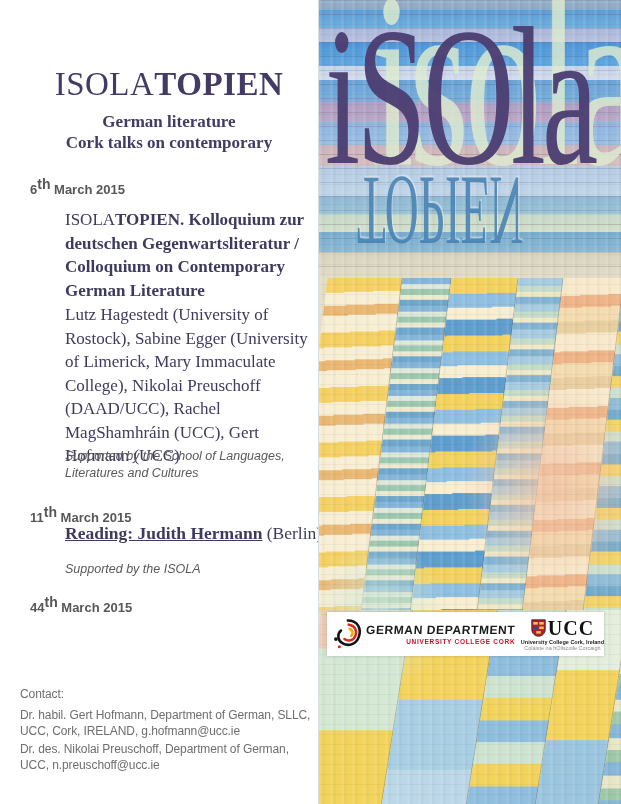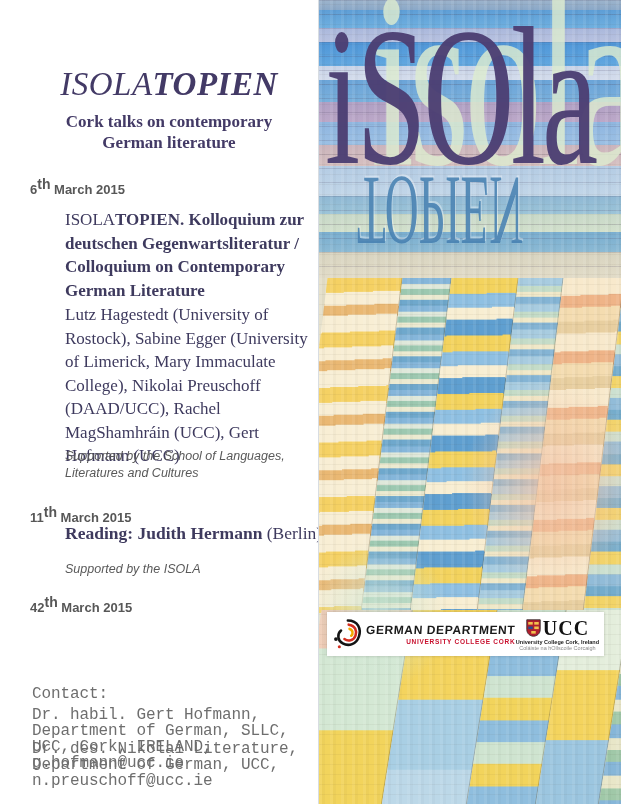--- a/index.html
+++ b/index.html
@@ -1,40 +1,40 @@
 <!DOCTYPE html>
 <html><head>
 <meta charset="utf-8">
 <style>
   html,body{margin:0;padding:0;background:#888;}
   .page{position:relative;width:621px;height:804px;background:#ffffff;overflow:hidden;
         font-family:"Liberation Serif","DejaVu Serif",serif;}
 
   
   .title{position:absolute;top:66px;left:10px;width:318px;text-align:center;
-         font-size:33px;color:#433a66;letter-spacing:.5px;white-space:nowrap;font-style:italic;}
+         font-size:33px;color:#433a66;letter-spacing:.5px;white-space:nowrap;}
   .title .bold{font-weight:700;}
   .subtitle{position:absolute;top:111px;left:10px;width:318px;text-align:center;
             font-size:17px;font-weight:700;color:#433a66;line-height:21px;}
   .date{position:absolute;left:30px;font-family:"Liberation Sans","DejaVu Sans",sans-serif;
         font-size:13px;font-weight:700;color:#575757;white-space:nowrap;}
   .date sup{font-size:14px;}
   #date1{top:176px}#date2{top:504px}#date3{top:594px}
   .para{position:absolute;left:65px;width:252px;font-size:17px;line-height:23.5px;color:#3e3a5e;}
   #p1{top:208px;font-weight:700;}
   #p1 .reg{font-weight:400;}
   #speakers{top:303px;}
   .note{position:absolute;left:65px;width:238px;font-family:"Liberation Sans","DejaVu Sans",sans-serif;
         font-style:italic;font-size:12.5px;line-height:17px;color:#595959;}
   #note1{top:448px}#note2{top:561px}
   .reading{position:absolute;left:65px;font-size:17.5px;color:#3e3a5e;white-space:nowrap;}
-  .reading .bold{font-weight:700;}
+  .reading .bold{font-weight:700;text-decoration:underline;}
   #reading1{top:523px}#reading2{top:623px}
-  .contact{position:absolute;left:32px;width:298px;font-family:Liberation Mono, monospace;
-           font-size:16px;line-height:16px;color:#6e6e6e;letter-spacing:-.1px;}
+  .contact{position:absolute;left:20px;width:298px;font-family:Liberation Sans, sans-serif;
+           font-size:12px;line-height:16px;color:#6e6e6e;letter-spacing:-.1px;}
   #contact-label{top:686px}#contact1{top:707px}#contact2{top:741px}
 
   
   .painting{position:absolute;left:318px;top:0;width:303px;height:804px;overflow:hidden;
             background:#e4dfc9;border-left:1px solid #d8dde2;}
   .paint-top{position:absolute;top:0;left:0;right:0;height:278px;
     background-image:
       repeating-linear-gradient(180deg, rgba(80,70,100,.18) 0 1px, transparent 1px 14px),
       linear-gradient(180deg,
         #9db4cc 0px,#8aa8c8 10px,
@@ -91,60 +91,60 @@
   
   .logo-band{position:absolute;left:8px;top:612px;width:277px;height:44px;background:#fff;z-index:5;
              display:flex;align-items:center;box-shadow:0 0 3px rgba(0,0,0,.2);}
   .gd-logo{display:flex;align-items:center;padding-left:3px;}
   .gd-swirl{flex:none;}
   .gd-text{margin-left:2px;}
   .gd-name{font-family:"Liberation Sans","DejaVu Sans",sans-serif;font-weight:700;font-size:12px;
            letter-spacing:.6px;color:#1a1a1a;transform:skewX(-4deg);white-space:nowrap;}
   .gd-sub{font-family:"Liberation Sans","DejaVu Sans",sans-serif;font-weight:700;font-size:6.5px;
           letter-spacing:.7px;color:#c8102e;text-align:right;margin-top:1px;white-space:nowrap;}
-  .ucc-logo{margin-left:auto;padding-right:5px;display:flex;flex-direction:column;align-items:center;}
+  .ucc-logo{margin-left:auto;display:flex;flex-direction:column;align-items:center;}
   .ucc-top{display:flex;align-items:center;gap:2px;}
   .ucc-acronym{font-family:"Liberation Serif","DejaVu Serif",serif;font-weight:700;font-size:20px;
                color:#111;letter-spacing:1px;line-height:20px;}
   .ucc-line1{font-family:"Liberation Sans","DejaVu Sans",sans-serif;font-weight:700;font-size:5.5px;
              color:#222;margin-top:1px;white-space:nowrap;}
   .ucc-line2{font-family:"Liberation Sans","DejaVu Sans",sans-serif;font-size:5.5px;color:#8a8a8a;white-space:nowrap;}
 </style>
 </head>
 <body>
 
 <div class="page">
 
   <div class="title"><span>ISOLA</span><span class="bold">TOPIEN</span></div>
 
   <div class="subtitle">
+    <div>German literature</div>
     <div>Cork talks on contemporary</div>
-    <div>German literature</div>
   </div>
 
   <div class="date" id="date1"><span>6</span><sup>th</sup><span> March 2015</span></div>
 
   <div class="para" id="speakers">Lutz Hagestedt (University of Rostock), Sabine Egger (University of Limerick, Mary Immaculate College), Nikolai Preuschoff (DAAD/UCC), Rachel MagShamhráin (UCC), Gert Hofmann (UCC)</div>
 
   <div class="para" id="p1"><span class="reg">ISOLA</span><span>TOPIEN</span><span>. Kolloquium zur deutschen Gegenwartsliteratur / Colloquium on Contemporary German Literature</span></div>
 
   <div class="note" id="note1">Supported by the School of Languages, Literatures and Cultures</div>
 
   <div class="date" id="date2"><span>11</span><sup>th</sup><span> March 2015</span></div>
 
   <div class="reading" id="reading1"><span class="bold">Reading: Judith Hermann</span><span> (Berlin)</span></div>
 
   <div class="note" id="note2">Supported by the ISOLA</div>
 
-  <div class="date" id="date3"><span>42</span><sup>th</sup><span> March 2015</span></div>
+  <div class="date" id="date3"><span>44</span><sup>th</sup><span> March 2015</span></div>
 
 
   <div class="contact" id="contact-label">Contact:</div>
   <div class="contact" id="contact1">Dr. habil. Gert Hofmann, Department of German, SLLC, UCC, Cork, IRELAND, g.hofmann@ucc.ie</div>
-  <div class="contact" id="contact2">Dr. des. Nikolai Literature, Department of German, UCC, n.preuschoff@ucc.ie</div>
+  <div class="contact" id="contact2">Dr. des. Nikolai Preuschoff, Department of German, UCC, n.preuschoff@ucc.ie</div>
 
   <div class="painting">
     <div class="paint-top"></div>
     <div class="paint-mid">
       <div class="pm1"></div>
       <div class="pm2"></div>
       <div class="pm3"></div>
       <div class="pm4"></div>
       <div class="pm5"></div>
       <div class="pm6"></div>

